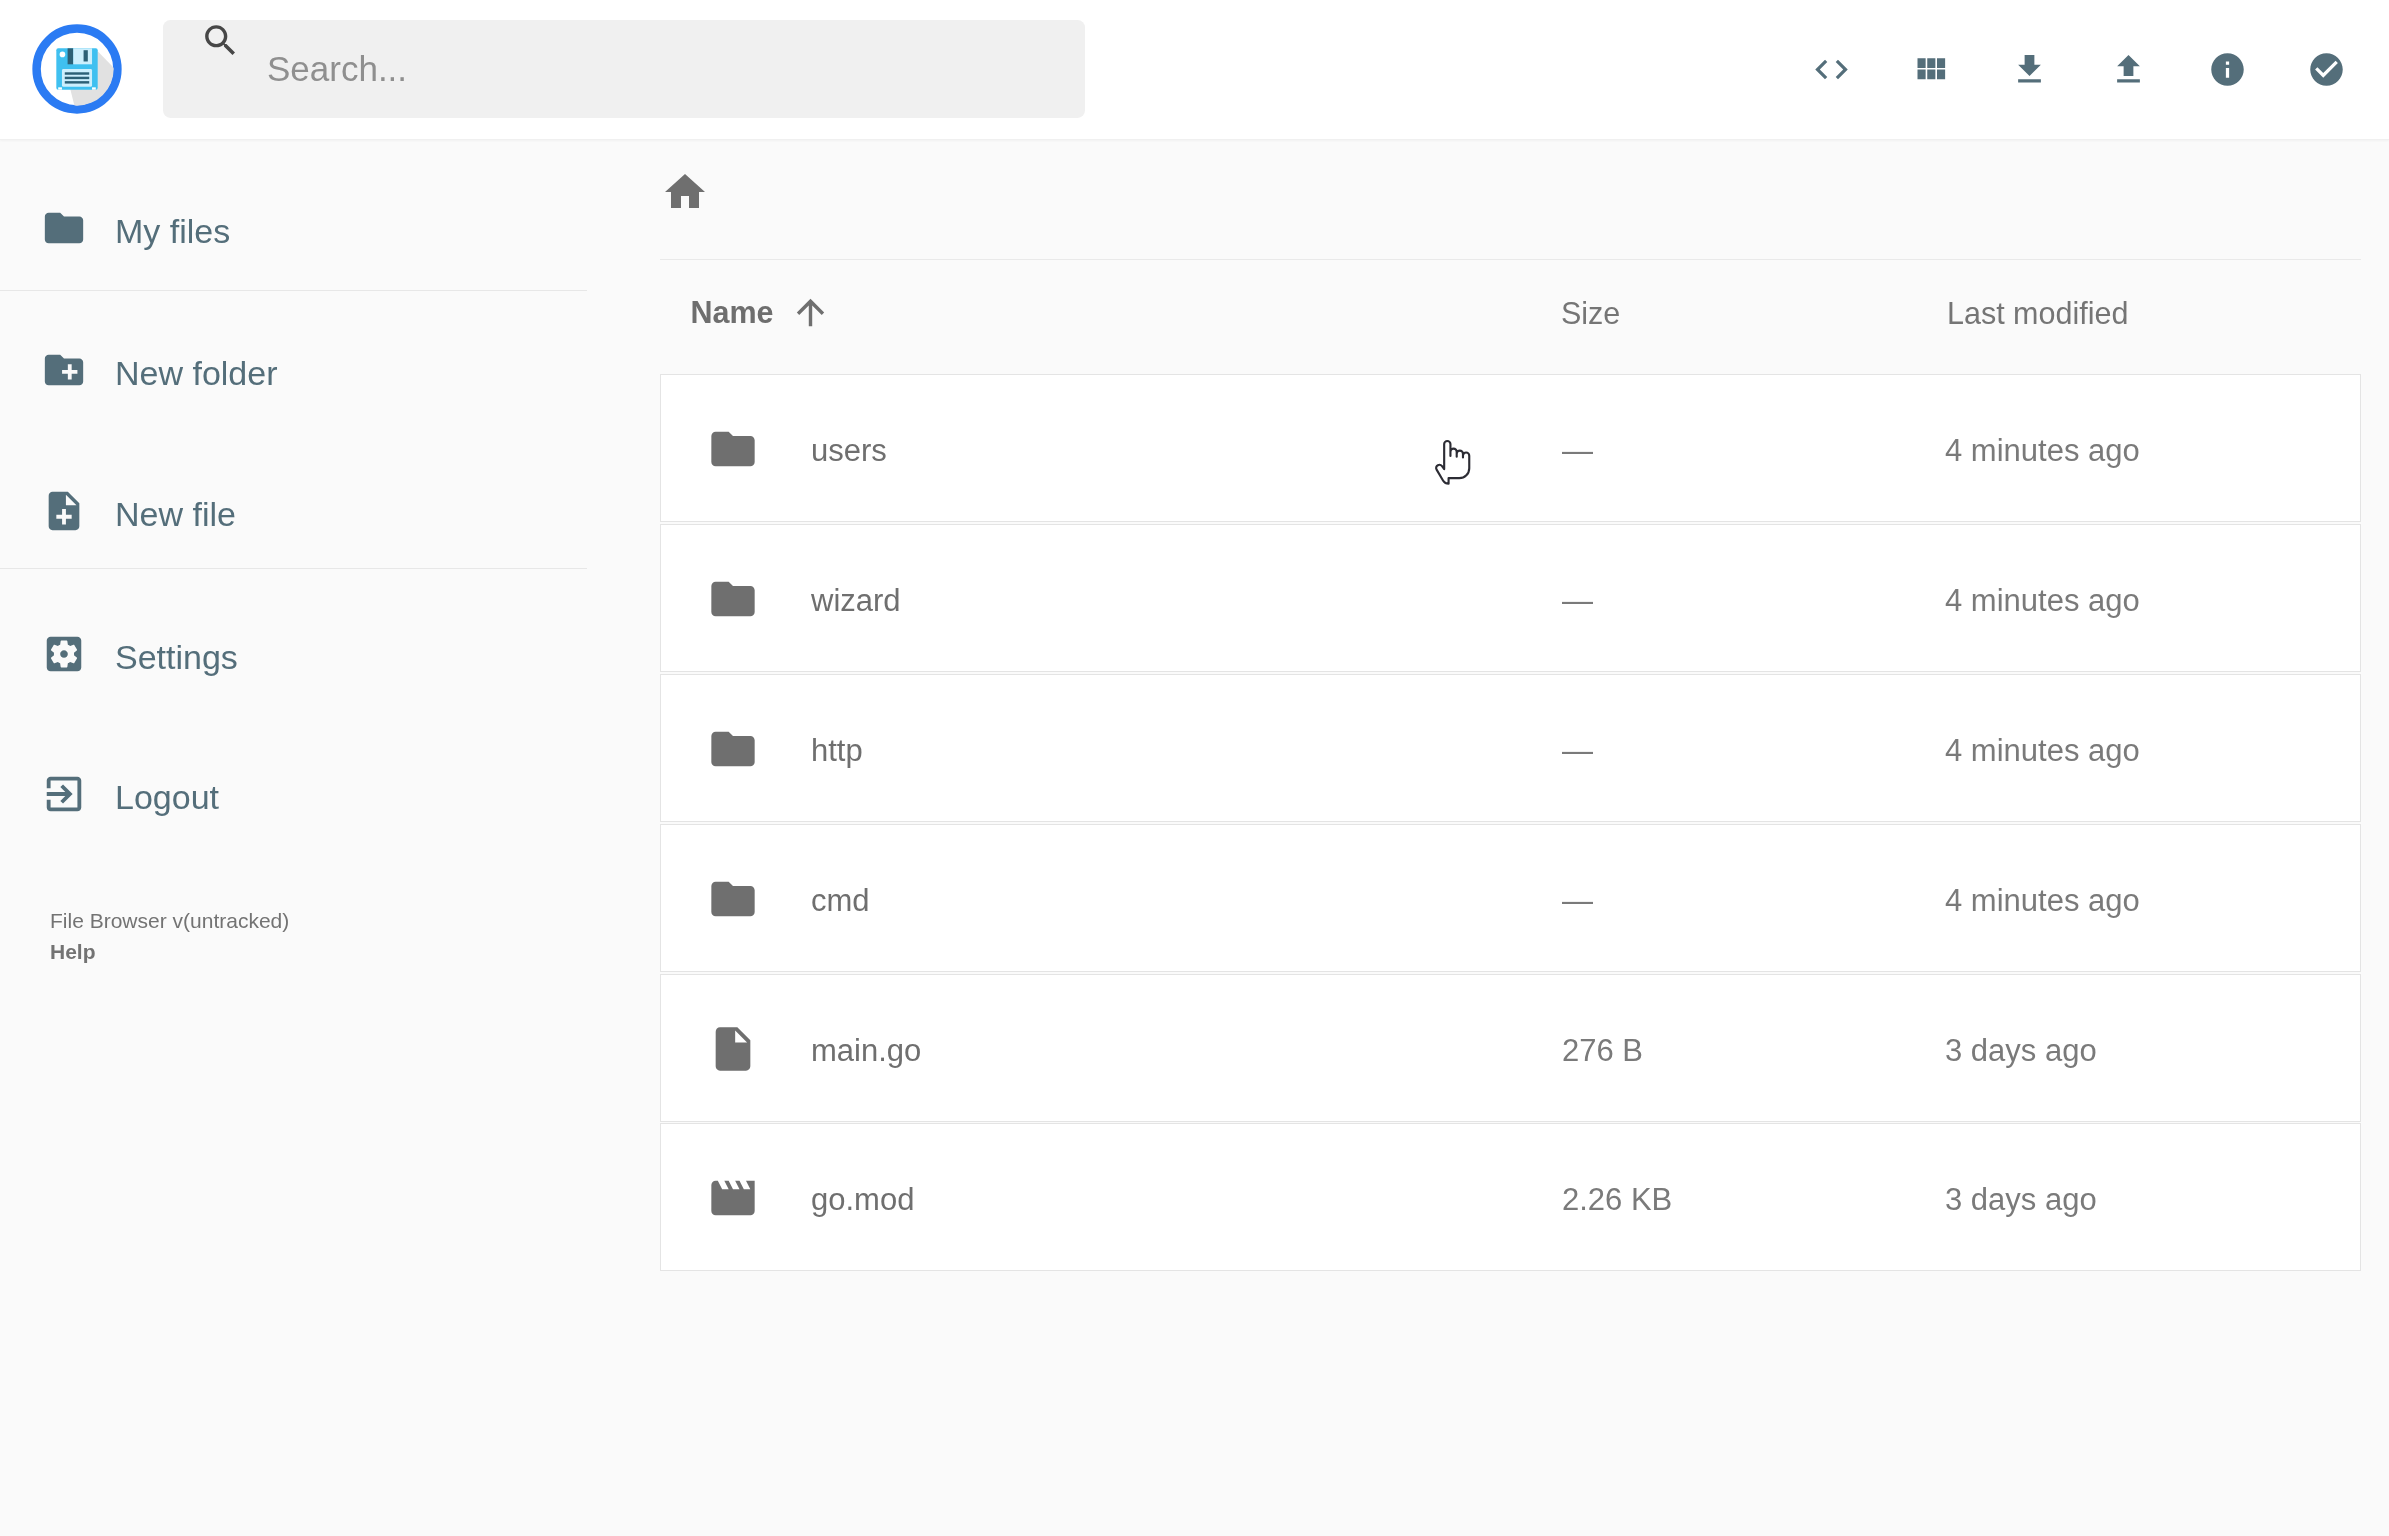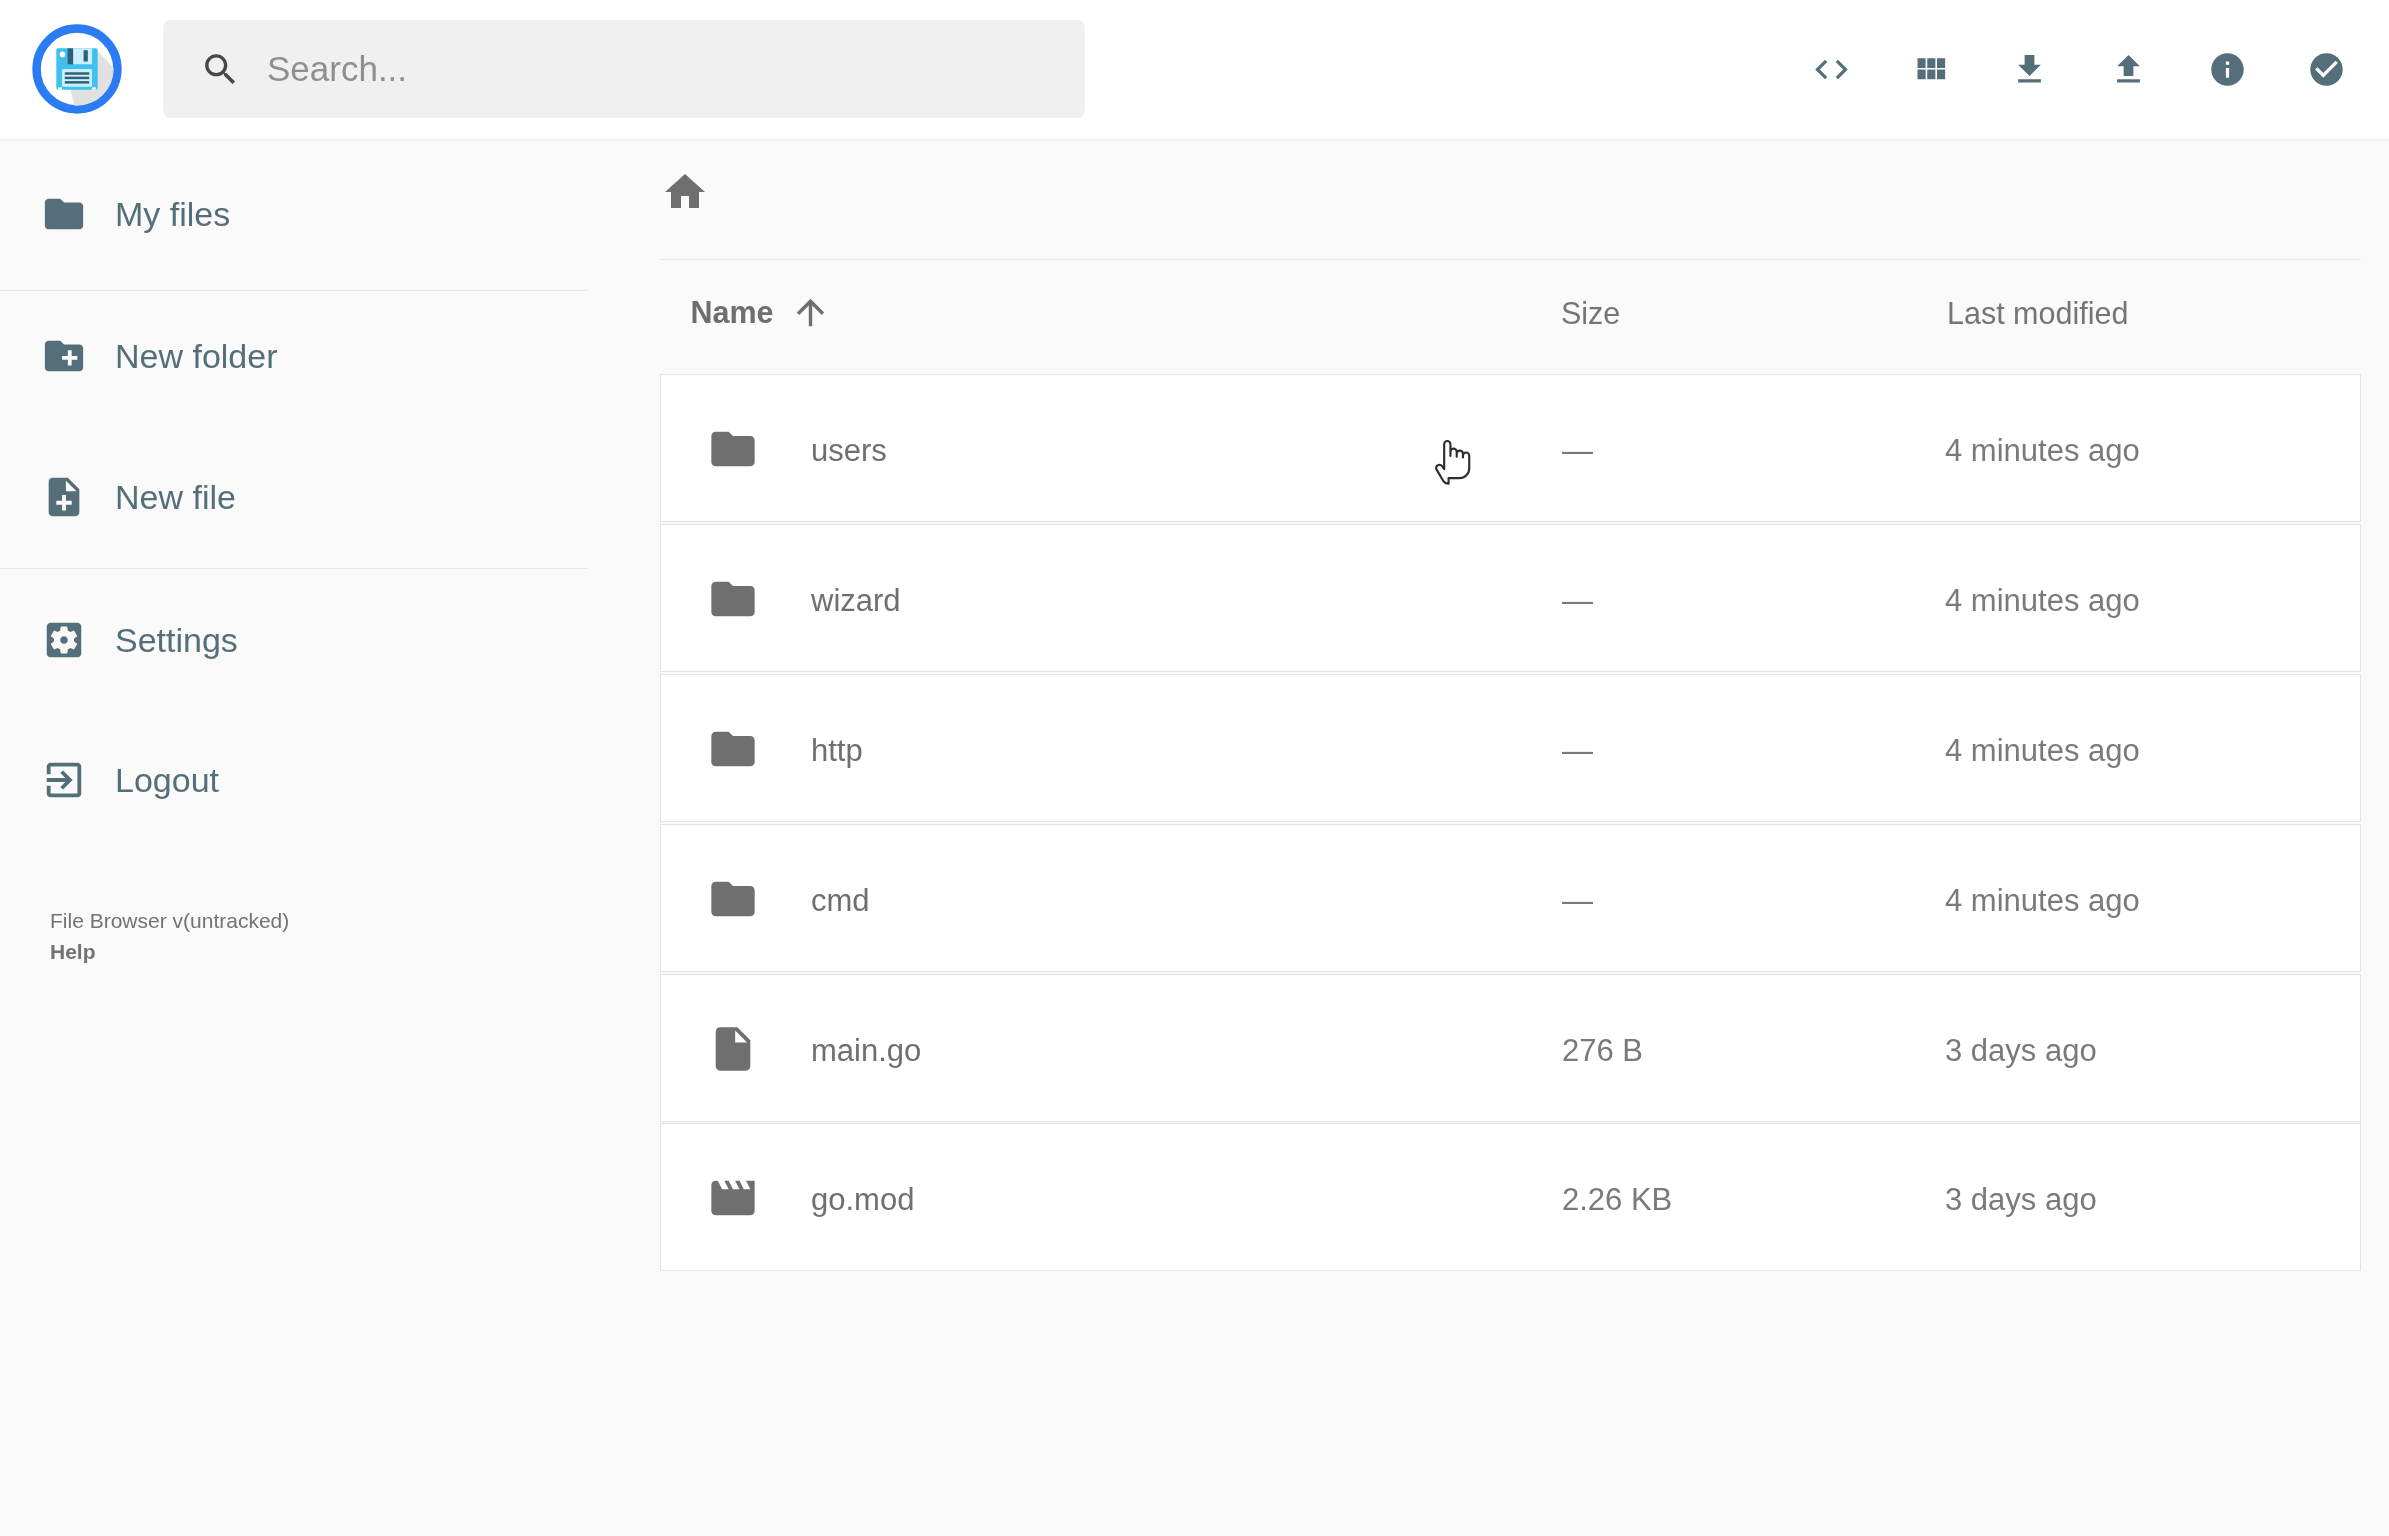--- a/index.html
+++ b/index.html
@@ -4,30 +4,30 @@
 <style>
   html,body{margin:0;padding:0;background:#fafafa;}
   .app{position:relative;width:2389px;height:1536px;overflow:hidden;background:#fafafa;
        font-family:"Liberation Sans", sans-serif; -webkit-font-smoothing:antialiased;}
   
   .topbar{position:absolute;left:0;top:0;width:2389px;height:139px;background:#ffffff;
           border-bottom:0.9px solid #f0f0f0;box-shadow:0 0.9px 1.9px rgba(0,0,0,.04);
           display:flex;align-items:center;z-index:5;}
   .logo{position:absolute;left:30px;top:22px;width:94px;height:94px;}
   .searchbar{position:absolute;left:163px;top:20.4px;width:922px;height:98px;background:#f0f0f0;
-             border-radius:7.4px;display:flex;align-items:center;}
+             border-radius:7.4px;display:flex;}
   .searchbar svg{margin-left:37px;flex:0 0 auto;color:#474747;}
   .searchbar input{border:none;outline:none;background:transparent;margin-left:24px;
                    font-family:"Liberation Sans",sans-serif;font-size:35px;color:#555;width:759px;}
   .searchbar input::placeholder{color:#8f8f8f;opacity:1;}
   .topactions{position:absolute;right:43px;top:0;height:139px;display:flex;align-items:center;gap:60px;}
   .iconbtn{width:39px;height:39px;border:none;background:none;padding:0;margin:0;color:#546e7a;
            display:flex;align-items:center;justify-content:center;cursor:pointer;}
   
-  .side-item{position:absolute;left:0;width:587px;height:74px;display:flex;align-items:center;cursor:pointer;}
+  .side-item{position:absolute;left:0;width:587px;height:74px;display:flex;align-items:flex-end;cursor:pointer;}
   .side-item .s-icon{margin-left:41px;color:#546e7a;display:flex;}
   .side-item .s-label{margin-left:28px;font-size:34px;color:#546e7a;}
   .side-div{position:absolute;left:0;width:587px;height:0.9px;background:#e7e7e7;}
   .credits{position:absolute;left:50px;top:905px;font-size:21px;color:#737373;line-height:31px;}
   .credits .help{cursor:pointer;font-weight:bold;}
   
   .breadcrumb{position:absolute;left:661px;top:168px;color:#6f6f6f;cursor:pointer;}
   .rule{position:absolute;left:660px;top:259px;width:1701px;height:0.9px;background:#e9e9e9;}
   .cols{position:absolute;left:660px;top:292px;width:1701px;height:44px;font-size:30.5px;color:#757575;text-align:right;}
   .col-name{position:absolute;left:30.5px;top:0;display:flex;align-items:center;font-weight:bold;color:#6e6e6e;cursor:pointer;}

